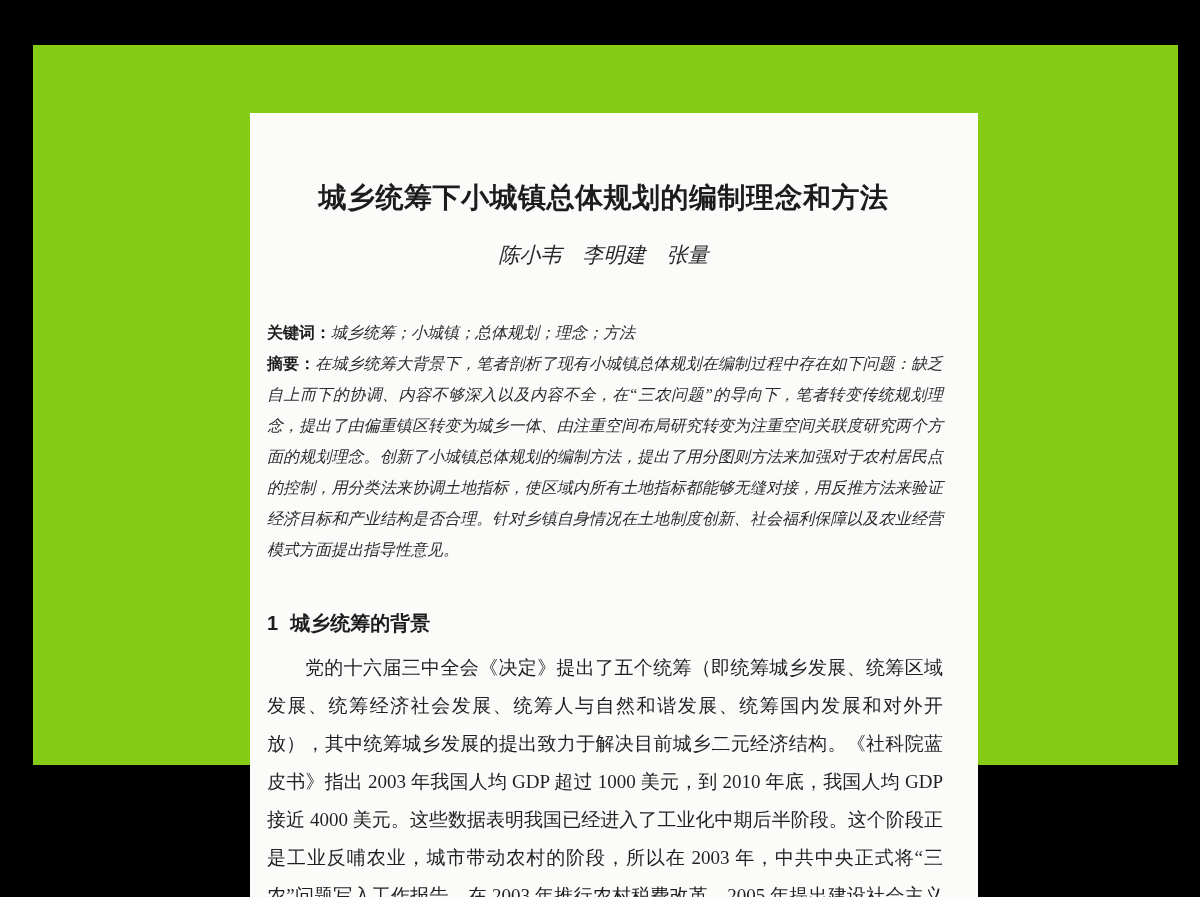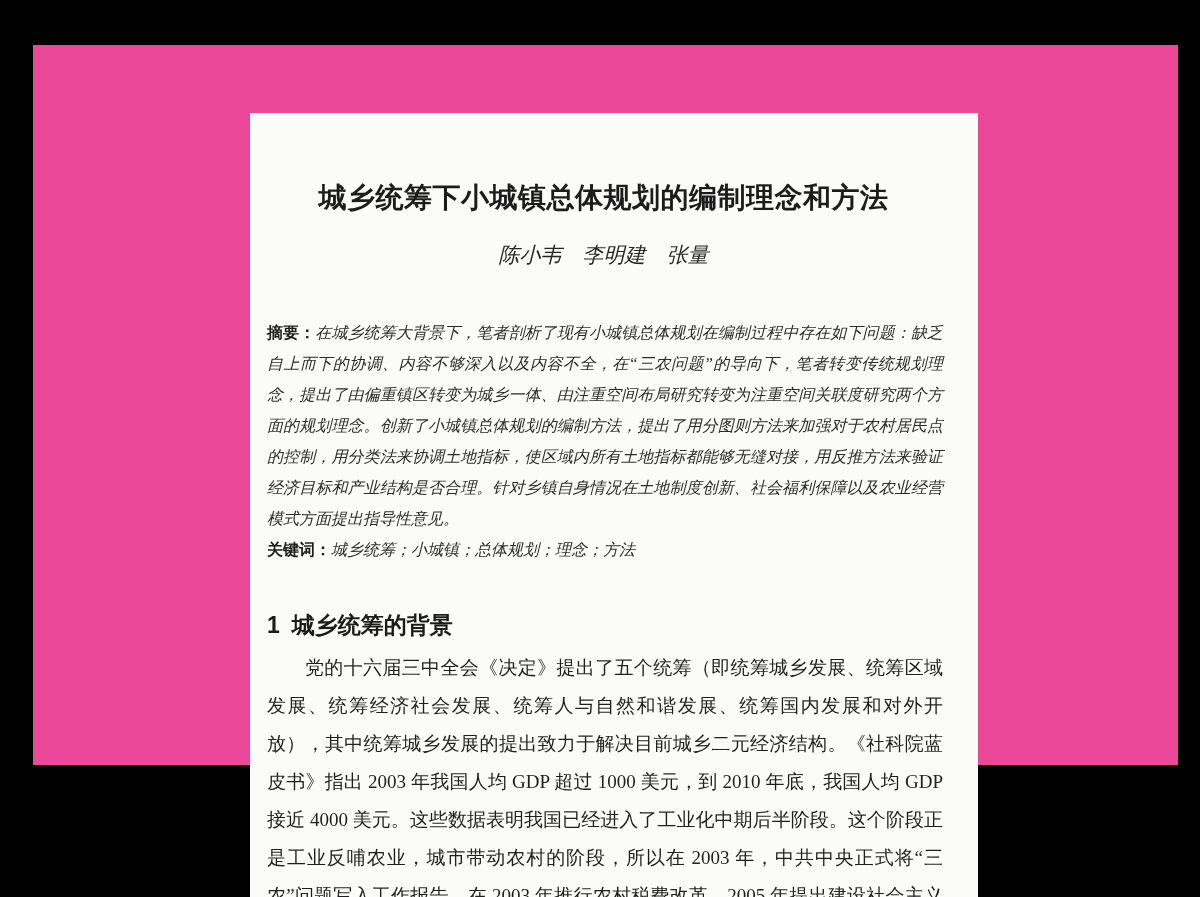--- a/index.html
+++ b/index.html
@@ -16,21 +16,21 @@
     width: 1200px;
     height: 897px;
     background: #000000;
   }
   .page {
     position: absolute;
     left: 33px;
     top: 45px;
     width: 1145px;
     height: 720px;
-    background: #ec4899;
+    background: #84cc16;
   }
   .paper-tint {
     position: absolute;
     left: 217px;
     top: 68px;
     width: 728px;
     height: 784px;
     background: #fbfbfa;
   }
   .doc-title {
@@ -78,21 +78,21 @@
     color: #1c1c1c;
   }
   .keywords-line { margin-top: 0; }
   .section-heading {
     position: absolute;
     left: 234px;
     top: 565px;
     width: 676px;
     font-family: "Liberation Sans", sans-serif;
     font-weight: bold;
-    font-size: 23px;
+    font-size: 20px;
     color: #1c1c1c;
   }
   .section-heading .num { margin-right: 12px; }
   .body-paragraph {
     position: absolute;
     left: 234px;
     top: 604px;
     width: 676px;
     font-family: "Liberation Serif", serif;
     font-size: 19px;
@@ -108,21 +108,21 @@
 
 <div class="stage">
   <div class="page">
     <div class="paper-tint"></div>
 
     <h1 class="doc-title">城乡统筹下小城镇总体规划的编制理念和方法</h1>
 
     <div class="doc-authors">陈小韦　李明建　张量</div>
 
     <div class="abstract-block">
+      <p class="kai keywords-line"><span class="inline-label">关键词：</span><span>城乡统筹；小城镇；总体规划；理念；方法</span></p>
       <p class="kai"><span class="inline-label">摘要：</span><span>在城乡统筹大背景下，笔者剖析了现有小城镇总体规划在编制过程中存在如下问题：缺乏自上而下的协调、内容不够深入以及内容不全，在“三农问题”的导向下，笔者转变传统规划理念，提出了由偏重镇区转变为城乡一体、由注重空间布局研究转变为注重空间关联度研究两个方面的规划理念。创新了小城镇总体规划的编制方法，提出了用分图则方法来加强对于农村居民点的控制，用分类法来协调土地指标，使区域内所有土地指标都能够无缝对接，用反推方法来验证经济目标和产业结构是否合理。针对乡镇自身情况在土地制度创新、社会福利保障以及农业经营模式方面提出指导性意见。</span></p>
-      <p class="kai keywords-line"><span class="inline-label">关键词：</span><span>城乡统筹；小城镇；总体规划；理念；方法</span></p>
     </div>
 
     <div class="section-heading"><span class="num">1</span><span>城乡统筹的背景</span></div>
 
     <p class="body-paragraph">党的十六届三中全会《决定》提出了五个统筹（即统筹城乡发展、统筹区域发展、统筹经济社会发展、统筹人与自然和谐发展、统筹国内发展和对外开放），其中统筹城乡发展的提出致力于解决目前城乡二元经济结构。《社科院蓝皮书》指出 2003 年我国人均 GDP 超过 1000 美元，到 2010 年底，我国人均 GDP 接近 4000 美元。这些数据表明我国已经进入了工业化中期后半阶段。这个阶段正是工业反哺农业，城市带动农村的阶段，所以在 2003 年，中共中央正式将“三农”问题写入工作报告。在 2003 年推行农村税费改革，2005 年提出建设社会主义新农村的口号，增加政府对农业和农村投入，改善基础设施包括乡村道路建设，强</p>
   </div>
 </div>
 
 </body></html>

